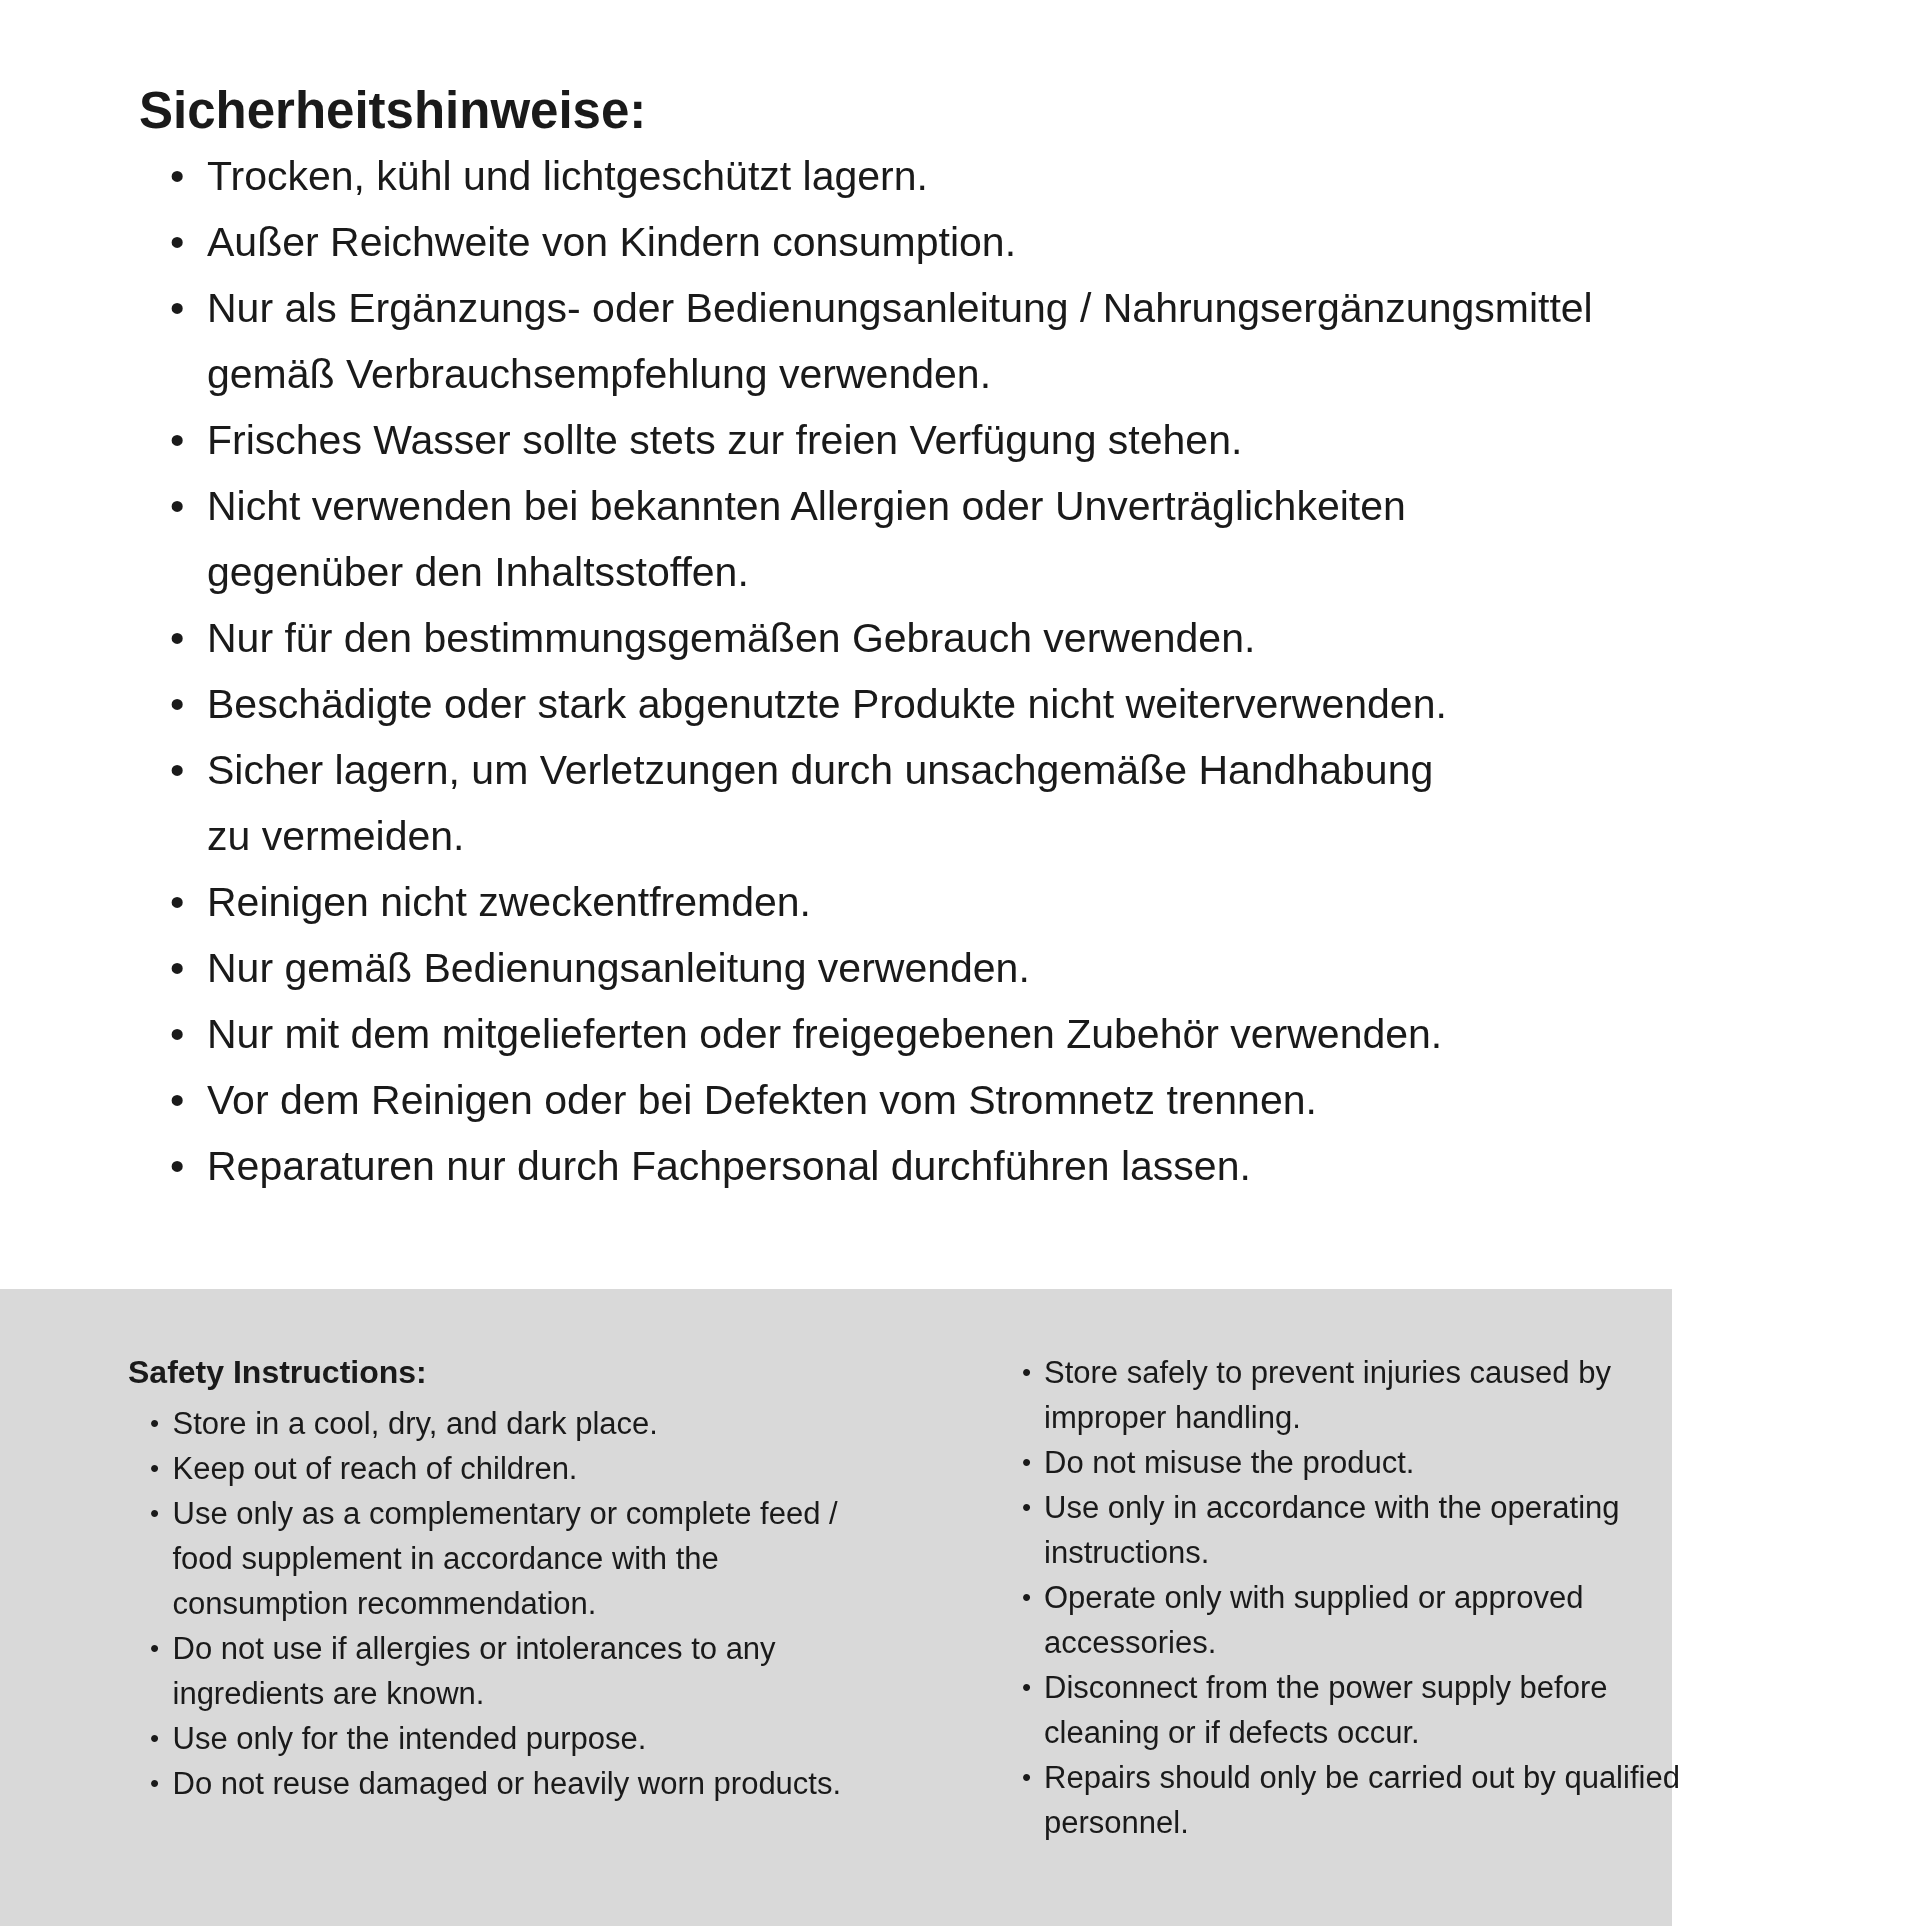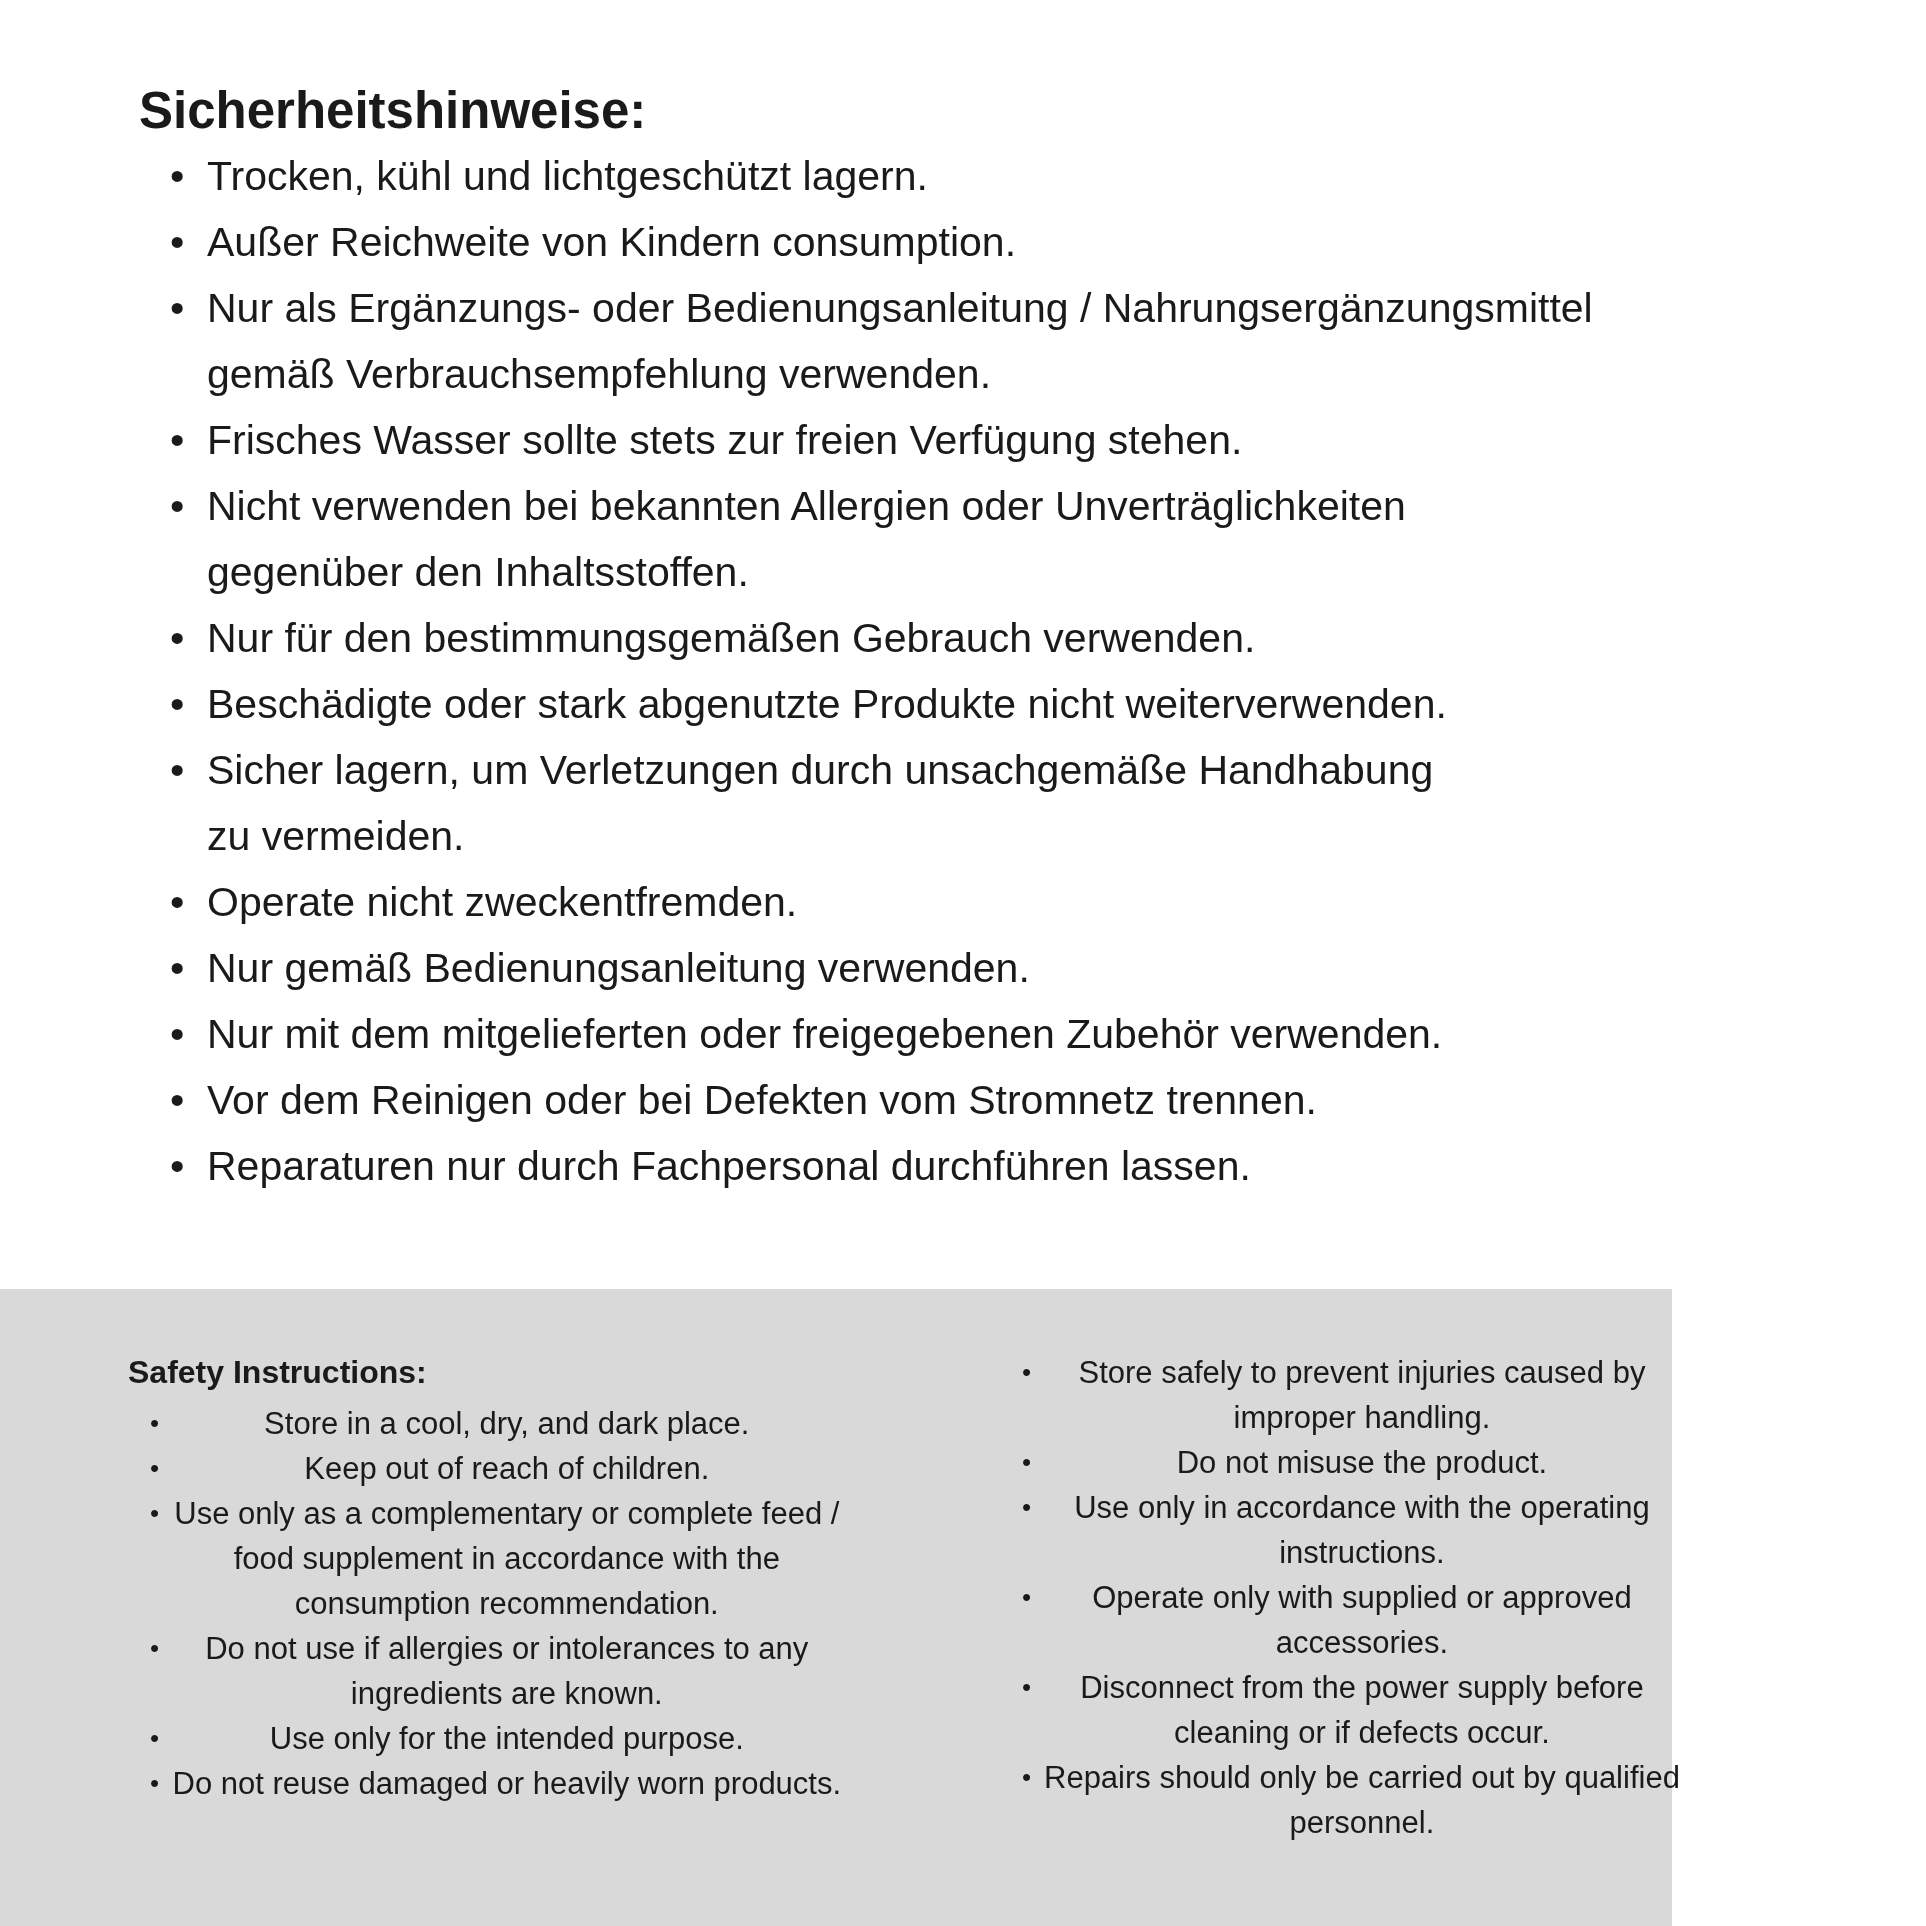--- a/index.html
+++ b/index.html
@@ -44,21 +44,20 @@
   }
   .en-title{
     position:absolute;left:128px;top:64px;margin:0;
     font-size:32px;line-height:39px;font-weight:700;
     white-space:pre;
   }
   .en-list{
     margin:0;padding:0;list-style:none;
     font-size:31px;line-height:45px;font-weight:400;
     position:absolute;
-    text-align:center;
   }
   .en-list li{
     position:relative;
     white-space:pre;
   }
   .en-list li::before{
     content:"\2022";
     position:absolute;left:0;top:0;
     font-size:26px;
   }
@@ -83,21 +82,21 @@
       <li>Außer Reichweite von Kindern consumption.</li>
       <li>Nur als Ergänzungs- oder Bedienungsanleitung / Nahrungsergänzungsmittel
 gemäß Verbrauchsempfehlung verwenden.</li>
       <li>Frisches Wasser sollte stets zur freien Verfügung stehen.</li>
       <li>Nicht verwenden bei bekannten Allergien oder Unverträglichkeiten
 gegenüber den Inhaltsstoffen.</li>
       <li>Nur für den bestimmungsgemäßen Gebrauch verwenden.</li>
       <li>Beschädigte oder stark abgenutzte Produkte nicht weiterverwenden.</li>
       <li>Sicher lagern, um Verletzungen durch unsachgemäße Handhabung
 zu vermeiden.</li>
-      <li>Operate nicht zweckentfremden.</li>
+      <li>Reinigen nicht zweckentfremden.</li>
       <li>Nur gemäß Bedienungsanleitung verwenden.</li>
       <li>Nur mit dem mitgelieferten oder freigegebenen Zubehör verwenden.</li>
       <li>Vor dem Reinigen oder bei Defekten vom Stromnetz trennen.</li>
       <li>Reparaturen nur durch Fachpersonal durchführen lassen.</li>
     </ul>
   </section>
 
   <section class="en-panel">
     <h2 class="en-title">Safety Instructions:</h2>
 

